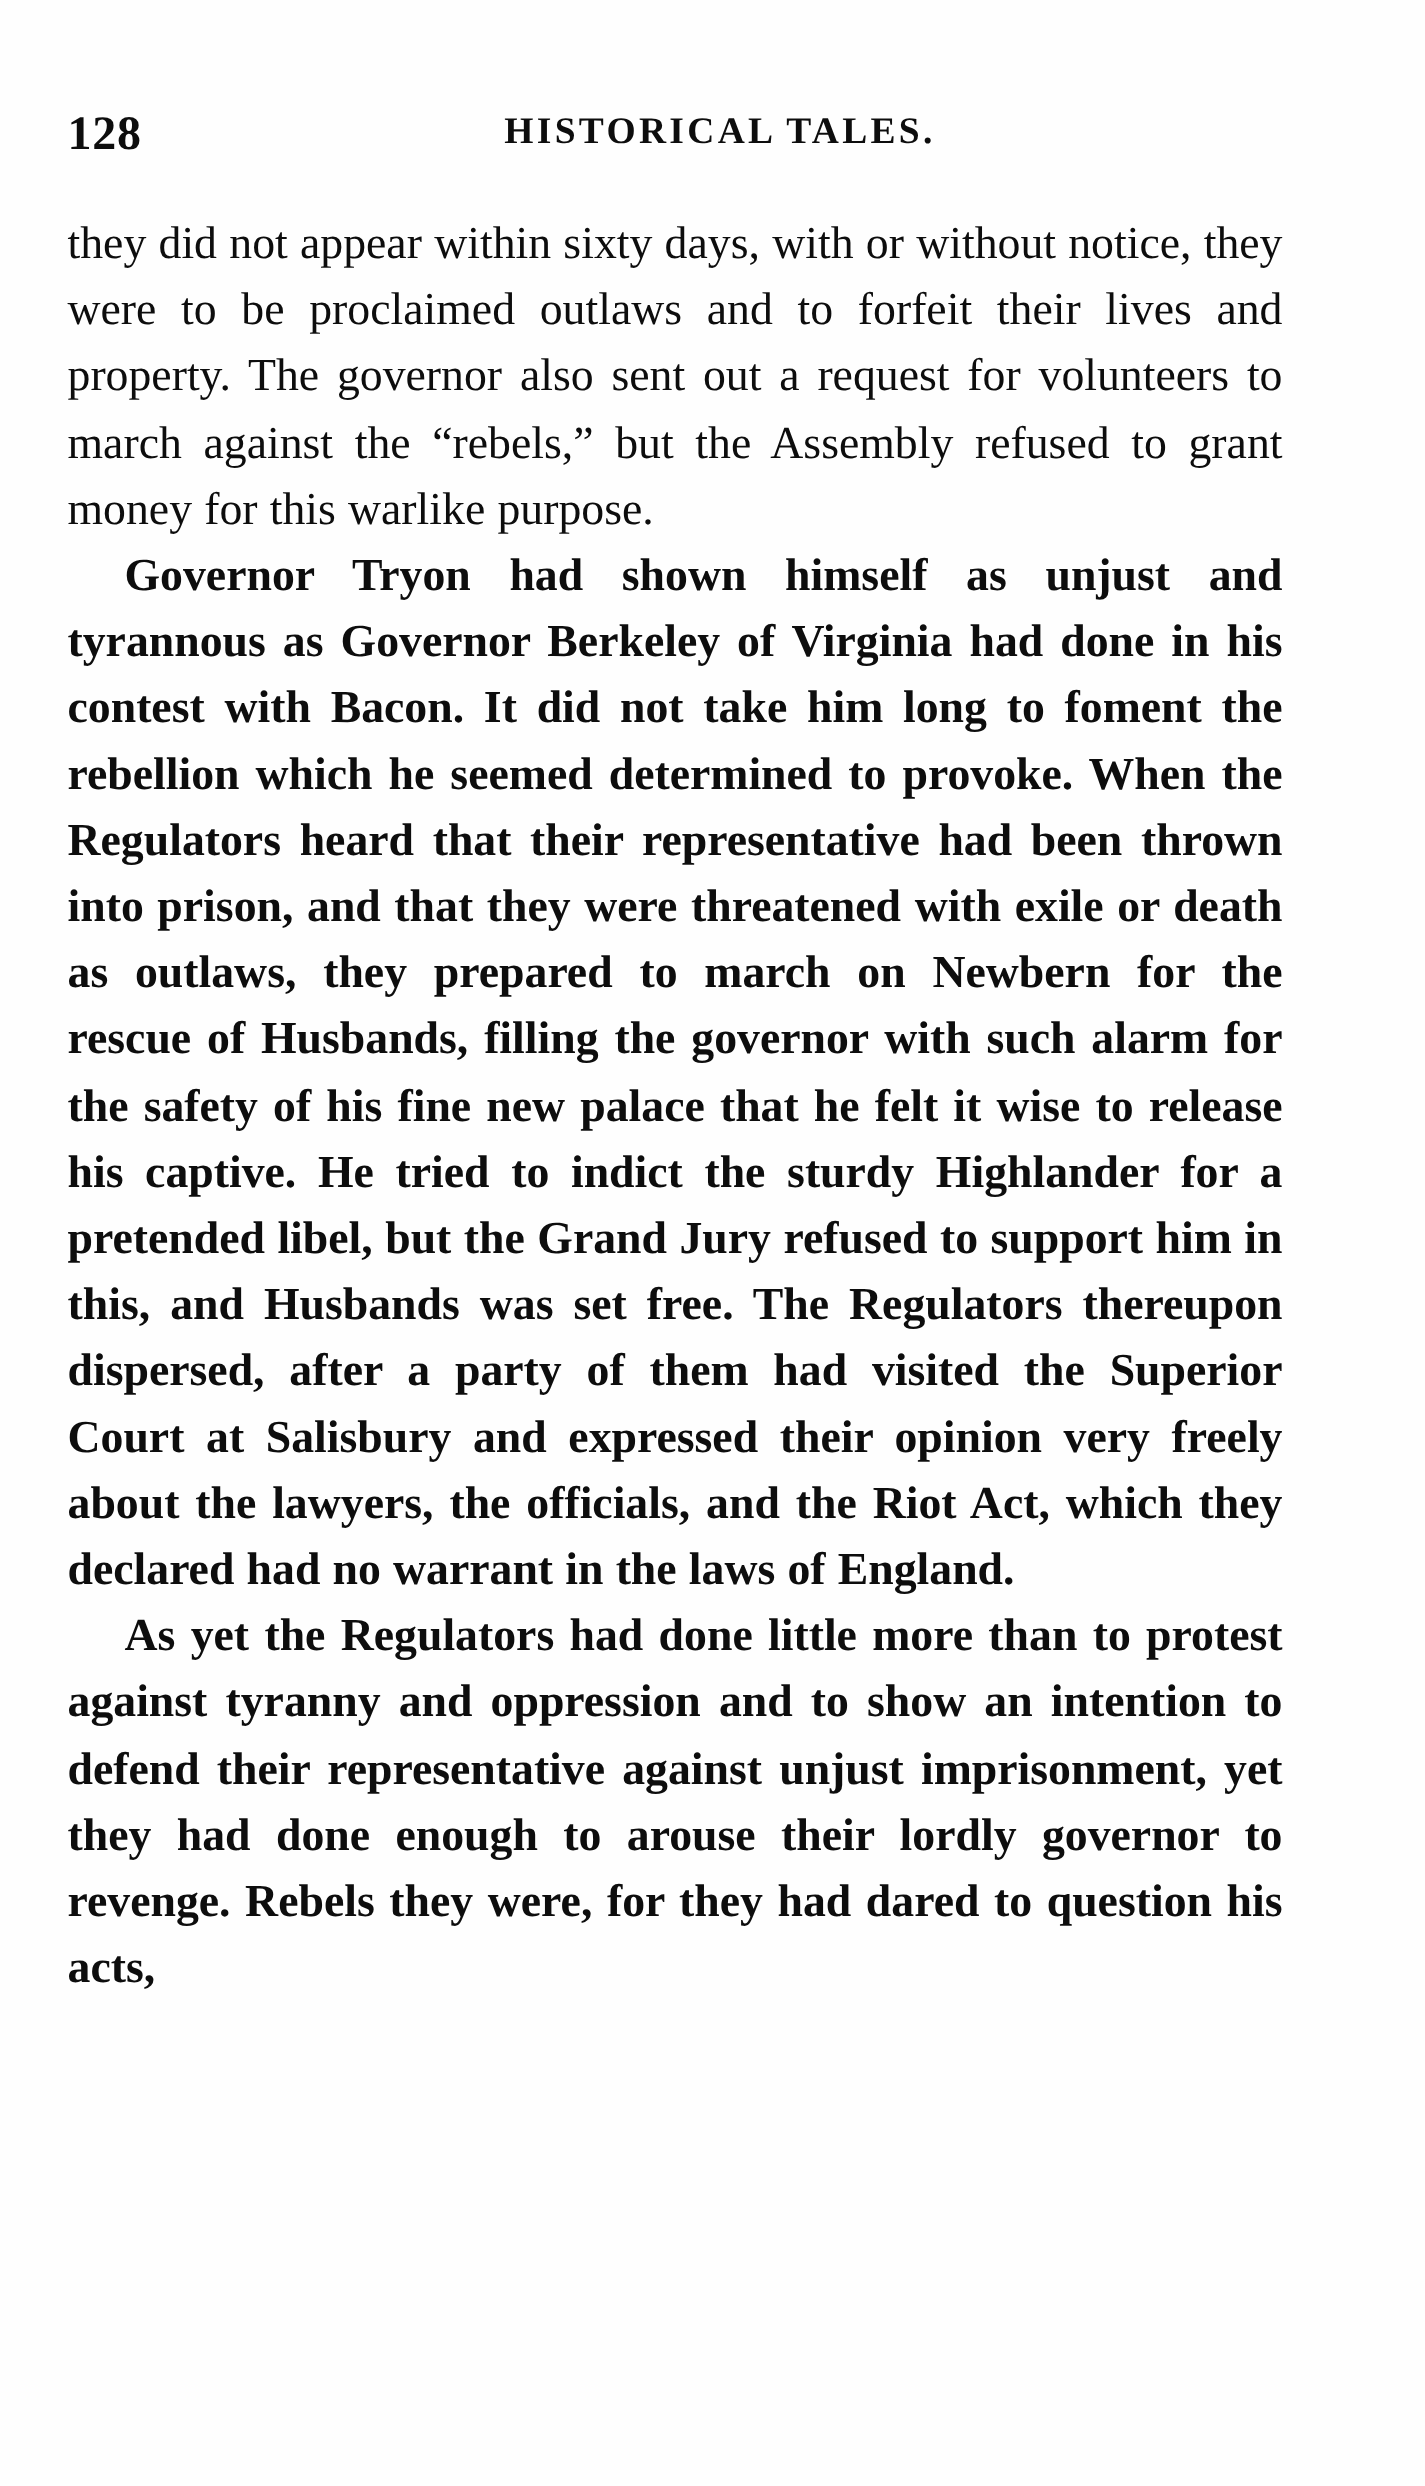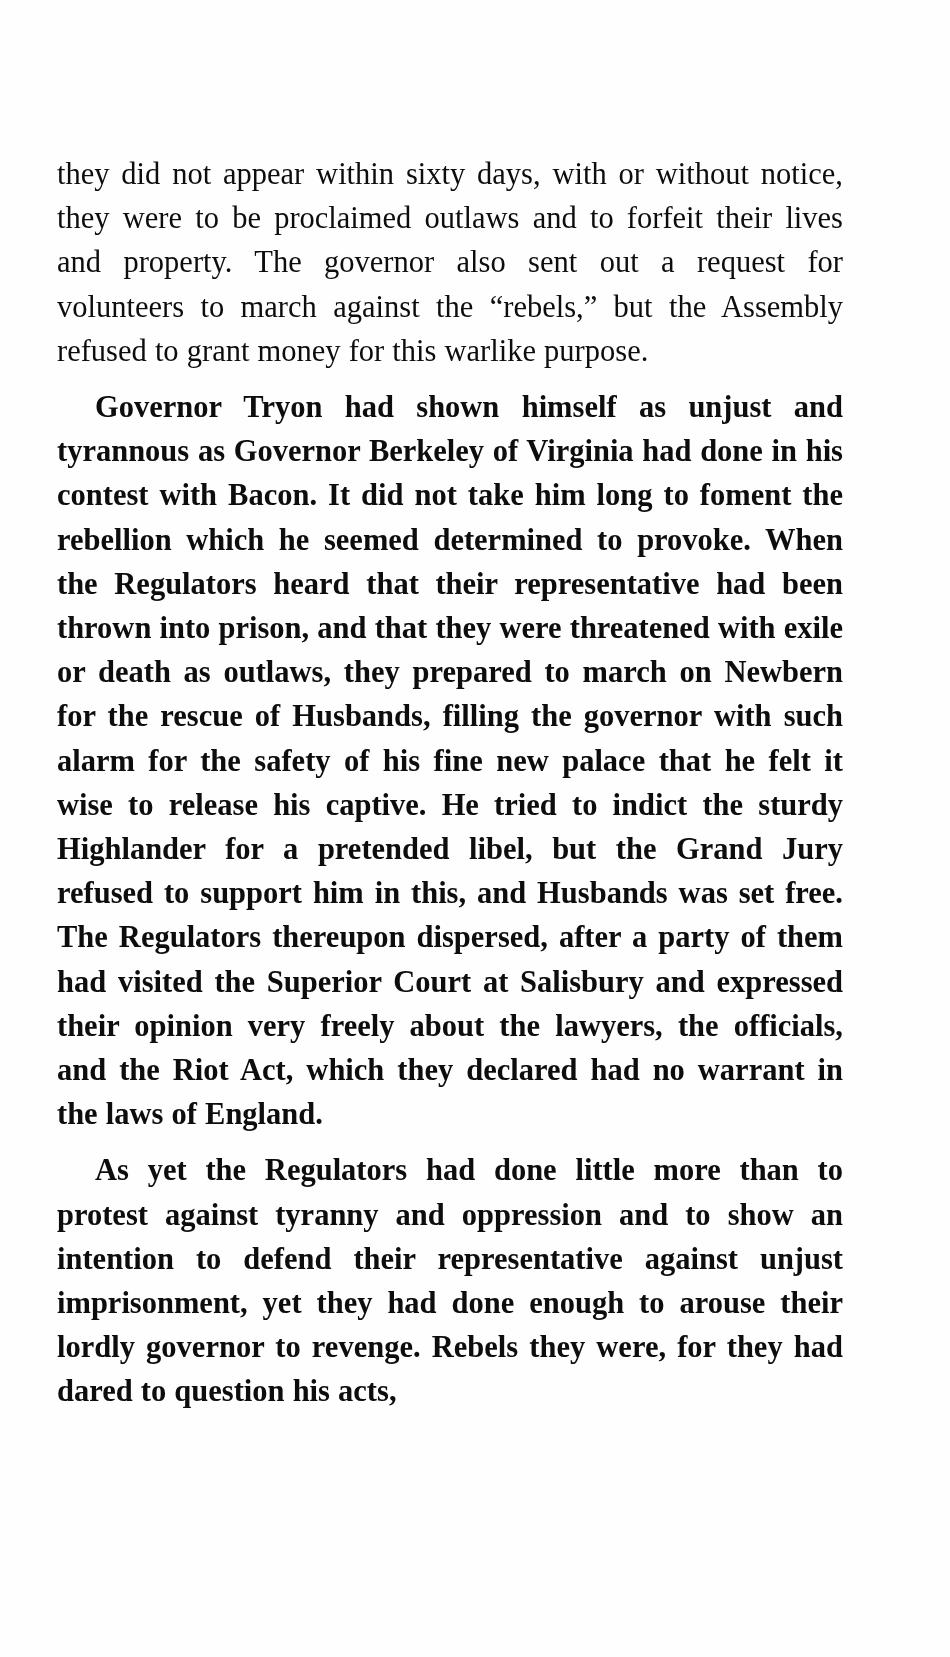--- a/index.html
+++ b/index.html
@@ -49,21 +49,21 @@
     line-height: 40px;
     padding-left: 10px;
   }
   .body-text {
     position: absolute;
     top: 140px;
     left: 45px;
     width: 810px;
   }
   .para {
-    margin: 12px;
+    margin: 0;
     font-size: 30.5px;
     line-height: 44.2px;
     text-align: justify;
     text-align-last: left;
     text-justify: inter-word;
     word-spacing: 0.5px;
     -webkit-hyphens: none;
     hyphens: none;
   }
   .para.indent {
@@ -72,20 +72,24 @@
   }
   .para + .para {
     margin-top: 0;
   }
 </style>
 </head>
 <body>
 
 <div class="page">
 
+  <div class="header">
+    <div class="folio">128</div>
+    <div class="running-head">HISTORICAL TALES.</div>
+  </div>
 
   <div class="body-text">
     <p class="para">they did not appear within sixty days, with or without notice, they were to be proclaimed outlaws and to forfeit their lives and property.   The governor also sent out a request for volunteers to march against the “rebels,” but the Assembly refused to grant money for this warlike purpose.</p>
     <p class="para indent">Governor Tryon had shown himself as unjust and tyrannous as Governor Berkeley of Virginia had done in his contest with Bacon.   It did not take him long to foment the rebellion which he seemed determined to provoke.   When the Regulators heard that their representative had been thrown into prison, and that they were threatened with exile or death as outlaws, they prepared to march on Newbern for the rescue of Husbands, filling the governor with such alarm for the safety of his fine new palace that he felt it wise to release his captive.   He tried to indict the sturdy Highlander for a pretended libel, but the Grand Jury refused to support him in this, and Husbands was set free.   The Regulators thereupon dispersed, after a party of them had visited the Superior Court at Salisbury and expressed their opinion very freely about the lawyers, the officials, and the Riot Act, which they declared had no warrant in the laws of England.</p>
     <p class="para indent">As yet the Regulators had done little more than to protest against tyranny and oppression and to show an intention to defend their representative against unjust imprisonment, yet they had done enough to arouse their lordly governor to revenge.   Rebels they were, for they had dared to question his acts,</p>
   </div>
 
 </div>
 
 </body></html>

